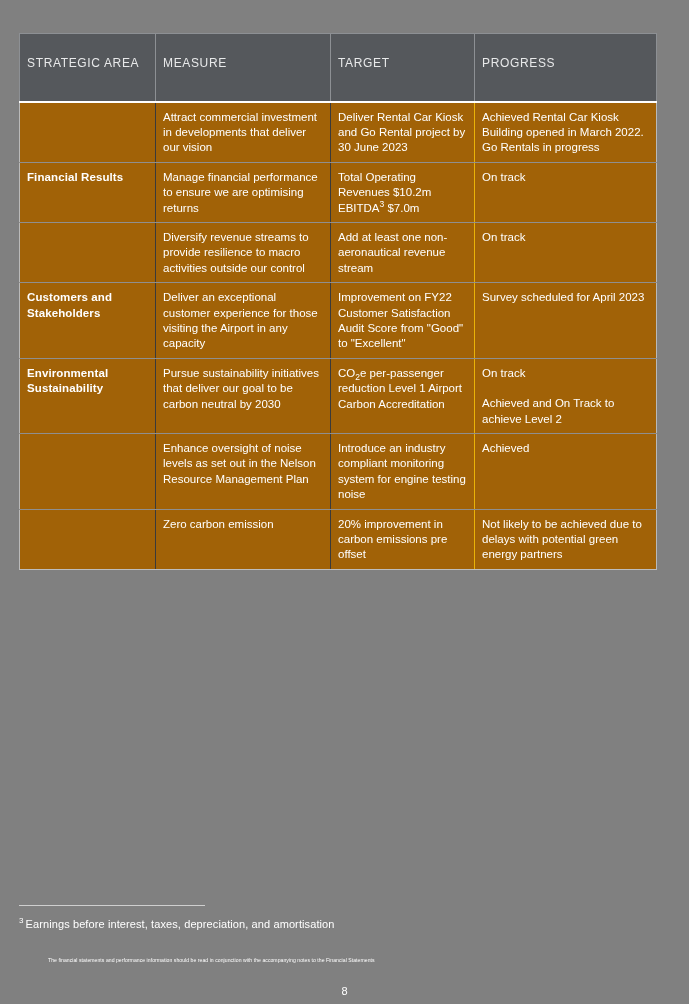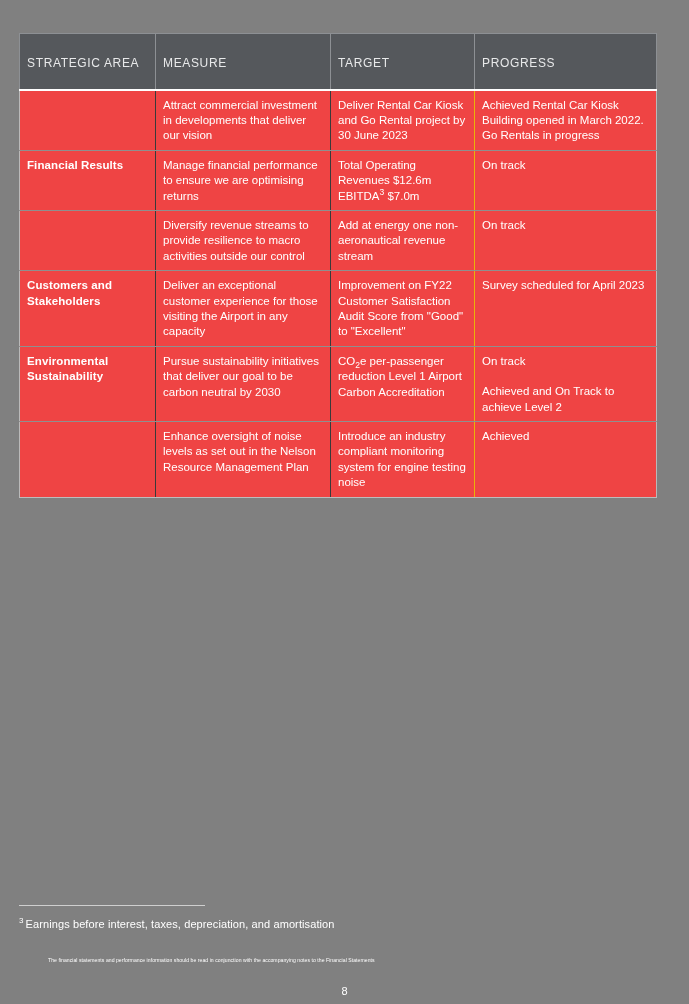--- a/index.html
+++ b/index.html
@@ -48,25 +48,25 @@
   .perf-table thead th {
     background: #55585c;
     border: 1px solid #8d9094;
     border-bottom: 2px solid #ffffff;
     font-size: 12px;
     line-height: 16px;
     font-weight: normal;
     letter-spacing: 0.65px;
     text-align: left;
     color: #e8e9ea;
-    height: 56px;
+    height: 68px;
     padding-top: 21px;
   }
   .perf-table tbody td {
-    background: #ef4444;
+    background: #a16207;
     border-color: #8f8f8f;
   }
   
   .perf-table tr.group-start > td {
     border-top: 1px solid #2e2e2e;
   }
   .perf-table tbody tr:last-child > td {
     border-bottom: 1px solid #bdbdbd;
   }
   .area-cell {
@@ -170,30 +170,30 @@
         <td class="area-cell empty"></td>
         <td class="measure-cell">Attract commercial investment in developments that deliver our vision</td>
         <td class="target-cell">Deliver Rental Car Kiosk and Go Rental project by 30 June 2023</td>
         <td class="progress-cell">Achieved Rental Car Kiosk Building opened in March 2022. Go Rentals in progress</td>
       </tr>
 
       <tr class="group-start">
         <td class="area-cell">Financial Results</td>
         <td class="measure-cell">Manage financial performance to ensure we are optimising returns</td>
         <td class="target-cell">
-          <span>Total Operating Revenues $12.6m</span>
+          <span>Total Operating Revenues $10.2m</span>
           <span>EBITDA</span><sup>3</sup><span> $7.0m</span>
         </td>
         <td class="progress-cell">On track</td>
       </tr>
 
       <tr>
         <td class="area-cell empty"></td>
         <td class="measure-cell">Diversify revenue streams to provide resilience to macro activities outside our control</td>
-        <td class="target-cell">Add at energy one non-aeronautical revenue stream</td>
+        <td class="target-cell">Add at least one non-aeronautical revenue stream</td>
         <td class="progress-cell">On track</td>
       </tr>
 
 
       <tr class="group-start">
         <td class="area-cell">Customers and Stakeholders</td>
         <td class="measure-cell">Deliver an exceptional customer experience for those visiting the Airport in any capacity</td>
         <td class="target-cell">Improvement on FY22 Customer Satisfaction Audit Score from "Good" to "Excellent"</td>
         <td class="progress-cell">Survey scheduled for April 2023</td>
       </tr>
@@ -213,20 +213,26 @@
         </td>
       </tr>
 
       <tr>
         <td class="area-cell empty"></td>
         <td class="measure-cell">Enhance oversight of noise levels as set out in the Nelson Resource Management Plan</td>
         <td class="target-cell">Introduce an industry compliant monitoring system for engine testing noise</td>
         <td class="progress-cell">Achieved</td>
       </tr>
 
+      <tr>
+        <td class="area-cell empty"></td>
+        <td class="measure-cell">Zero carbon emission</td>
+        <td class="target-cell">20% improvement in carbon emissions pre offset</td>
+        <td class="progress-cell">Not likely to be achieved due to delays with potential green energy partners</td>
+      </tr>
 
     </tbody>
   </table>
 
   <div class="footnote-block">
     <div class="footnote-rule"></div>
     <div class="footnote">
       <span class="marker">3</span><span>Earnings before interest, taxes, depreciation, and amortisation</span>
     </div>
   </div>

